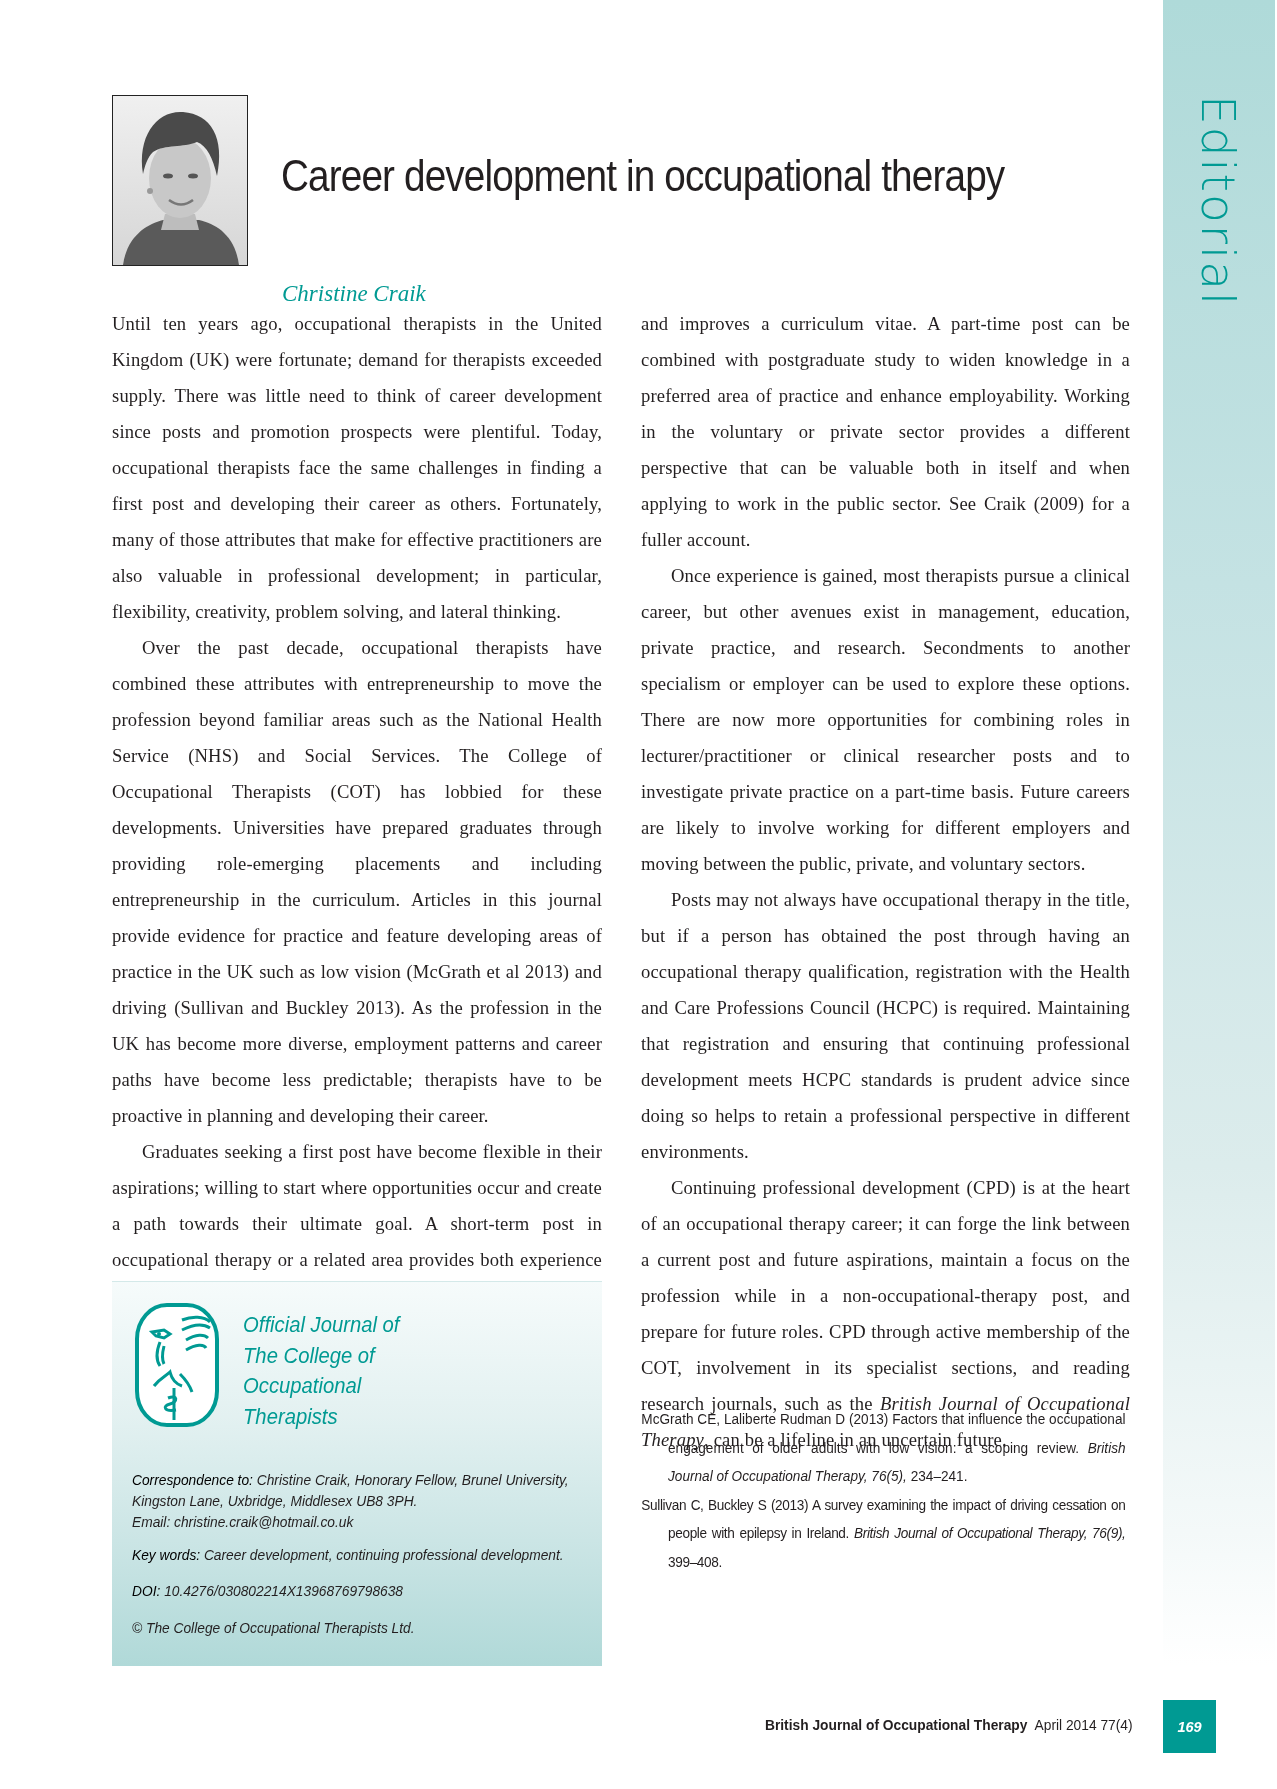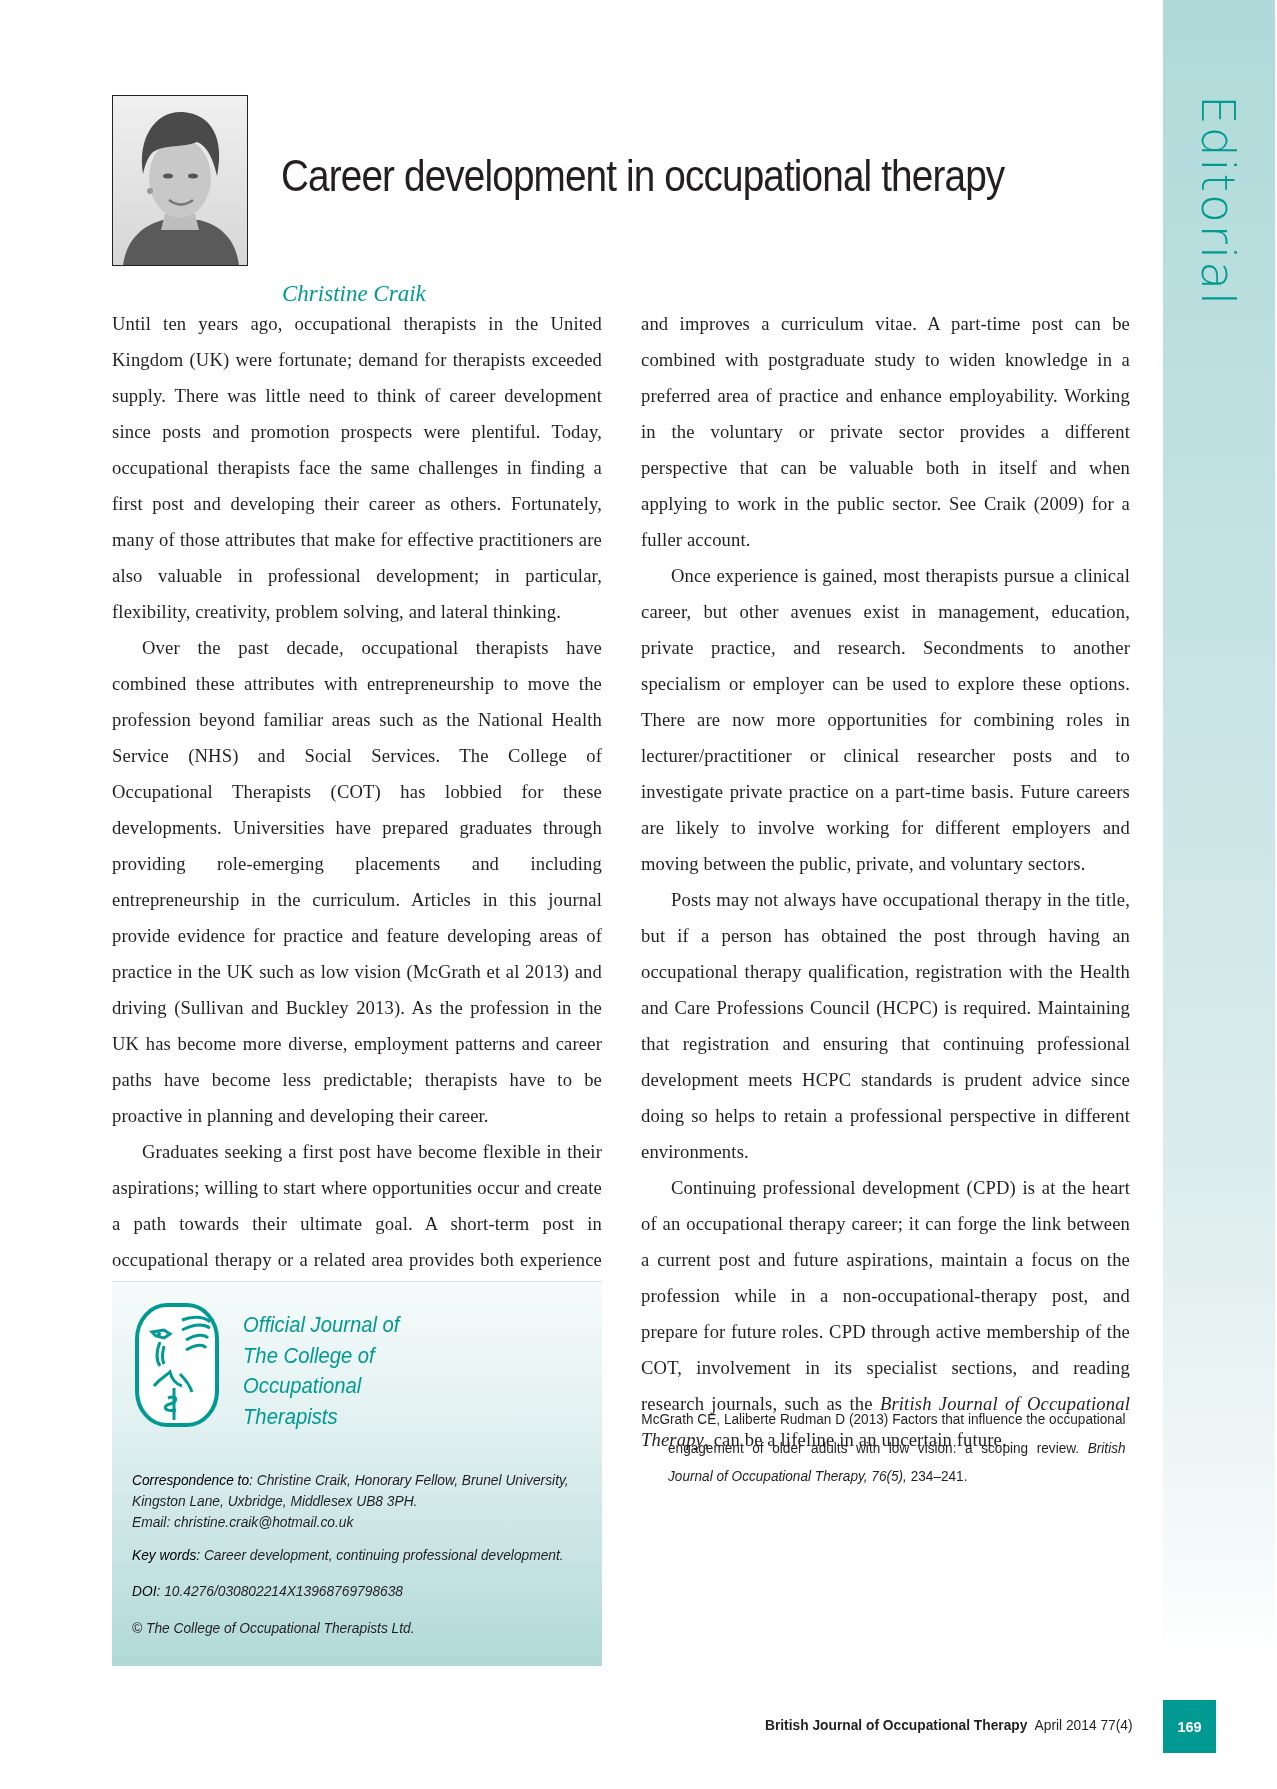--- a/index.html
+++ b/index.html
@@ -69,21 +69,21 @@
   .footer {
     position: absolute; left: 765px; top: 1716px;
     font-family: "Liberation Sans", "DejaVu Sans", sans-serif; font-size: 15.3px; color: #231f20;
     transform: scaleX(0.9); transform-origin: left; white-space: nowrap;
   }
   .footer .journal { font-weight: bold; }
   .footer .issue { margin-left: 8px; }
   .page-box {
     position: absolute; left: 1163px; top: 1700px; width: 53px; height: 53px; background: #009a93;
     color: #fff; font-family: "Liberation Sans", "DejaVu Sans", sans-serif; font-weight: bold;
-    font-size: 14.5px; display: flex; align-items: center; justify-content: center;
+    font-size: 14.5px; display: flex; align-items: center; justify-content: center; font-style: italic;
   }
 </style>
 </head>
 <body>
 
 <div class="sidebar"></div>
 <div class="sidebar-label">Editorial</div>
 
 <div class="photo">
   <svg width="134" height="169" viewBox="0 0 134 169">
@@ -152,18 +152,21 @@
   </div>
   <div class="info-text" style="top:262px;"><b>Key words:</b><span> Career development, continuing professional development.</span></div>
   <div class="info-text" style="top:298px;"><b>DOI:</b><span> 10.4276/030802214X13968769798638</span></div>
   <div class="info-text" style="top:335px;">© The College of Occupational Therapists Ltd.</div>
 </div>
 
 <div class="refs">
   <div class="ref">
       <span class="ref-inner"><span>McGrath CE, Laliberte Rudman D (2013) Factors that influence the occupational engagement of older adults with low vision: a scoping review. </span><span class="it">British Journal of Occupational Therapy, 76(5),</span><span> 234–241.</span></span>
     </div>
+  <div class="ref">
+      <span class="ref-inner" style="letter-spacing:-0.4px;"><span>Sullivan C, Buckley S (2013) A survey examining the impact of driving cessation on people with epilepsy in Ireland. </span><span class="it">British Journal of Occupational Therapy, 76(9),</span><span> 399–408.</span></span>
+    </div>
 </div>
 
 <div class="footer">
   <span class="journal">British Journal of Occupational Therapy</span><span class="issue">April 2014  77(4)</span>
 </div>
 <div class="page-box">169</div>
 
 </body></html>

